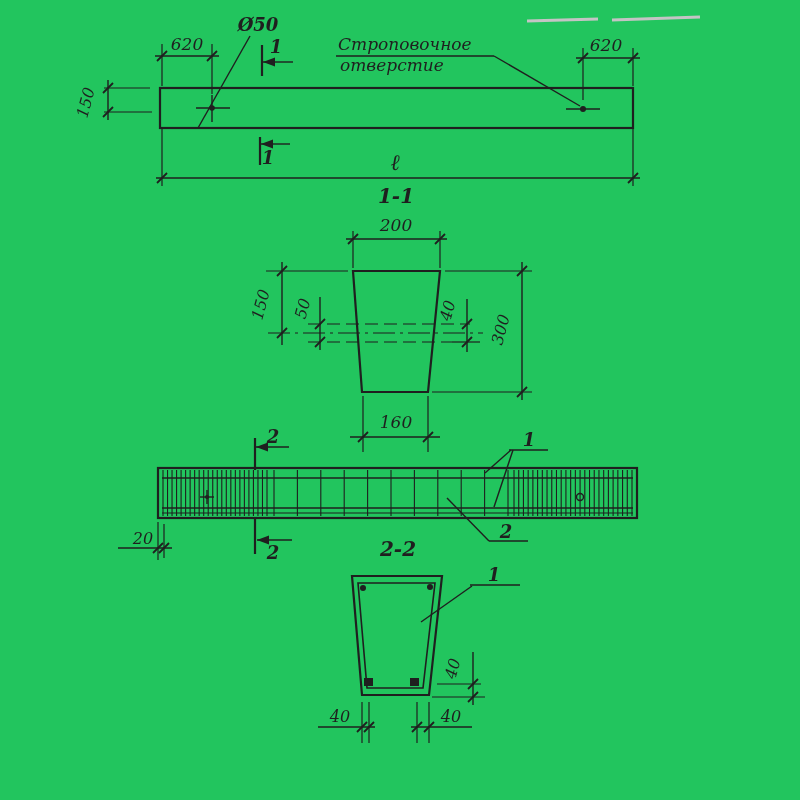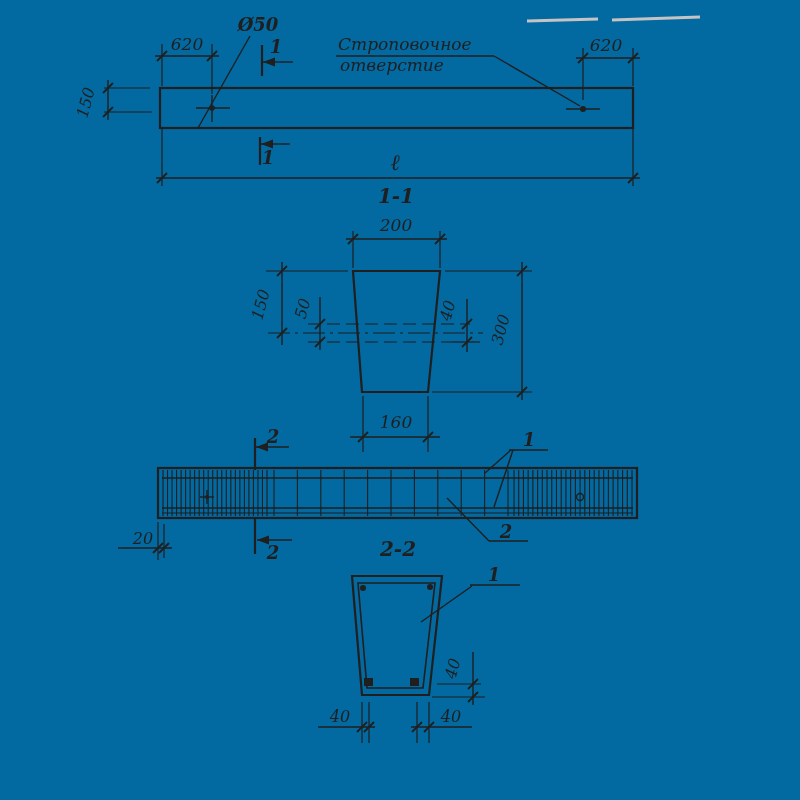--- a/index.html
+++ b/index.html
@@ -1,16 +1,16 @@
 <!DOCTYPE html>
 <html><head>
 <meta charset="utf-8">
 <style>
   html,body{margin:0;padding:0;background:#ffffff;}
-  #canvas{position:relative;width:800px;height:800px;background:#0369a1;overflow:hidden;}
+  #canvas{position:relative;width:800px;height:800px;background:#22c55e;overflow:hidden;}
   svg{display:block;}
   svg text{font-family:"DejaVu Serif", serif;font-style:italic;fill:#1f1f1f;}
   .t16{font-size:16px;}
   .t17{font-size:17px;}
   .t18{font-size:18px;font-weight:bold;}
   .t20{font-size:20px;font-weight:bold;}
   .t22{font-size:22px;}
   .ink{stroke:#1f1f1f;fill:none;}
   .w1{stroke-width:1.2;}
   .w14{stroke-width:1.4;}

